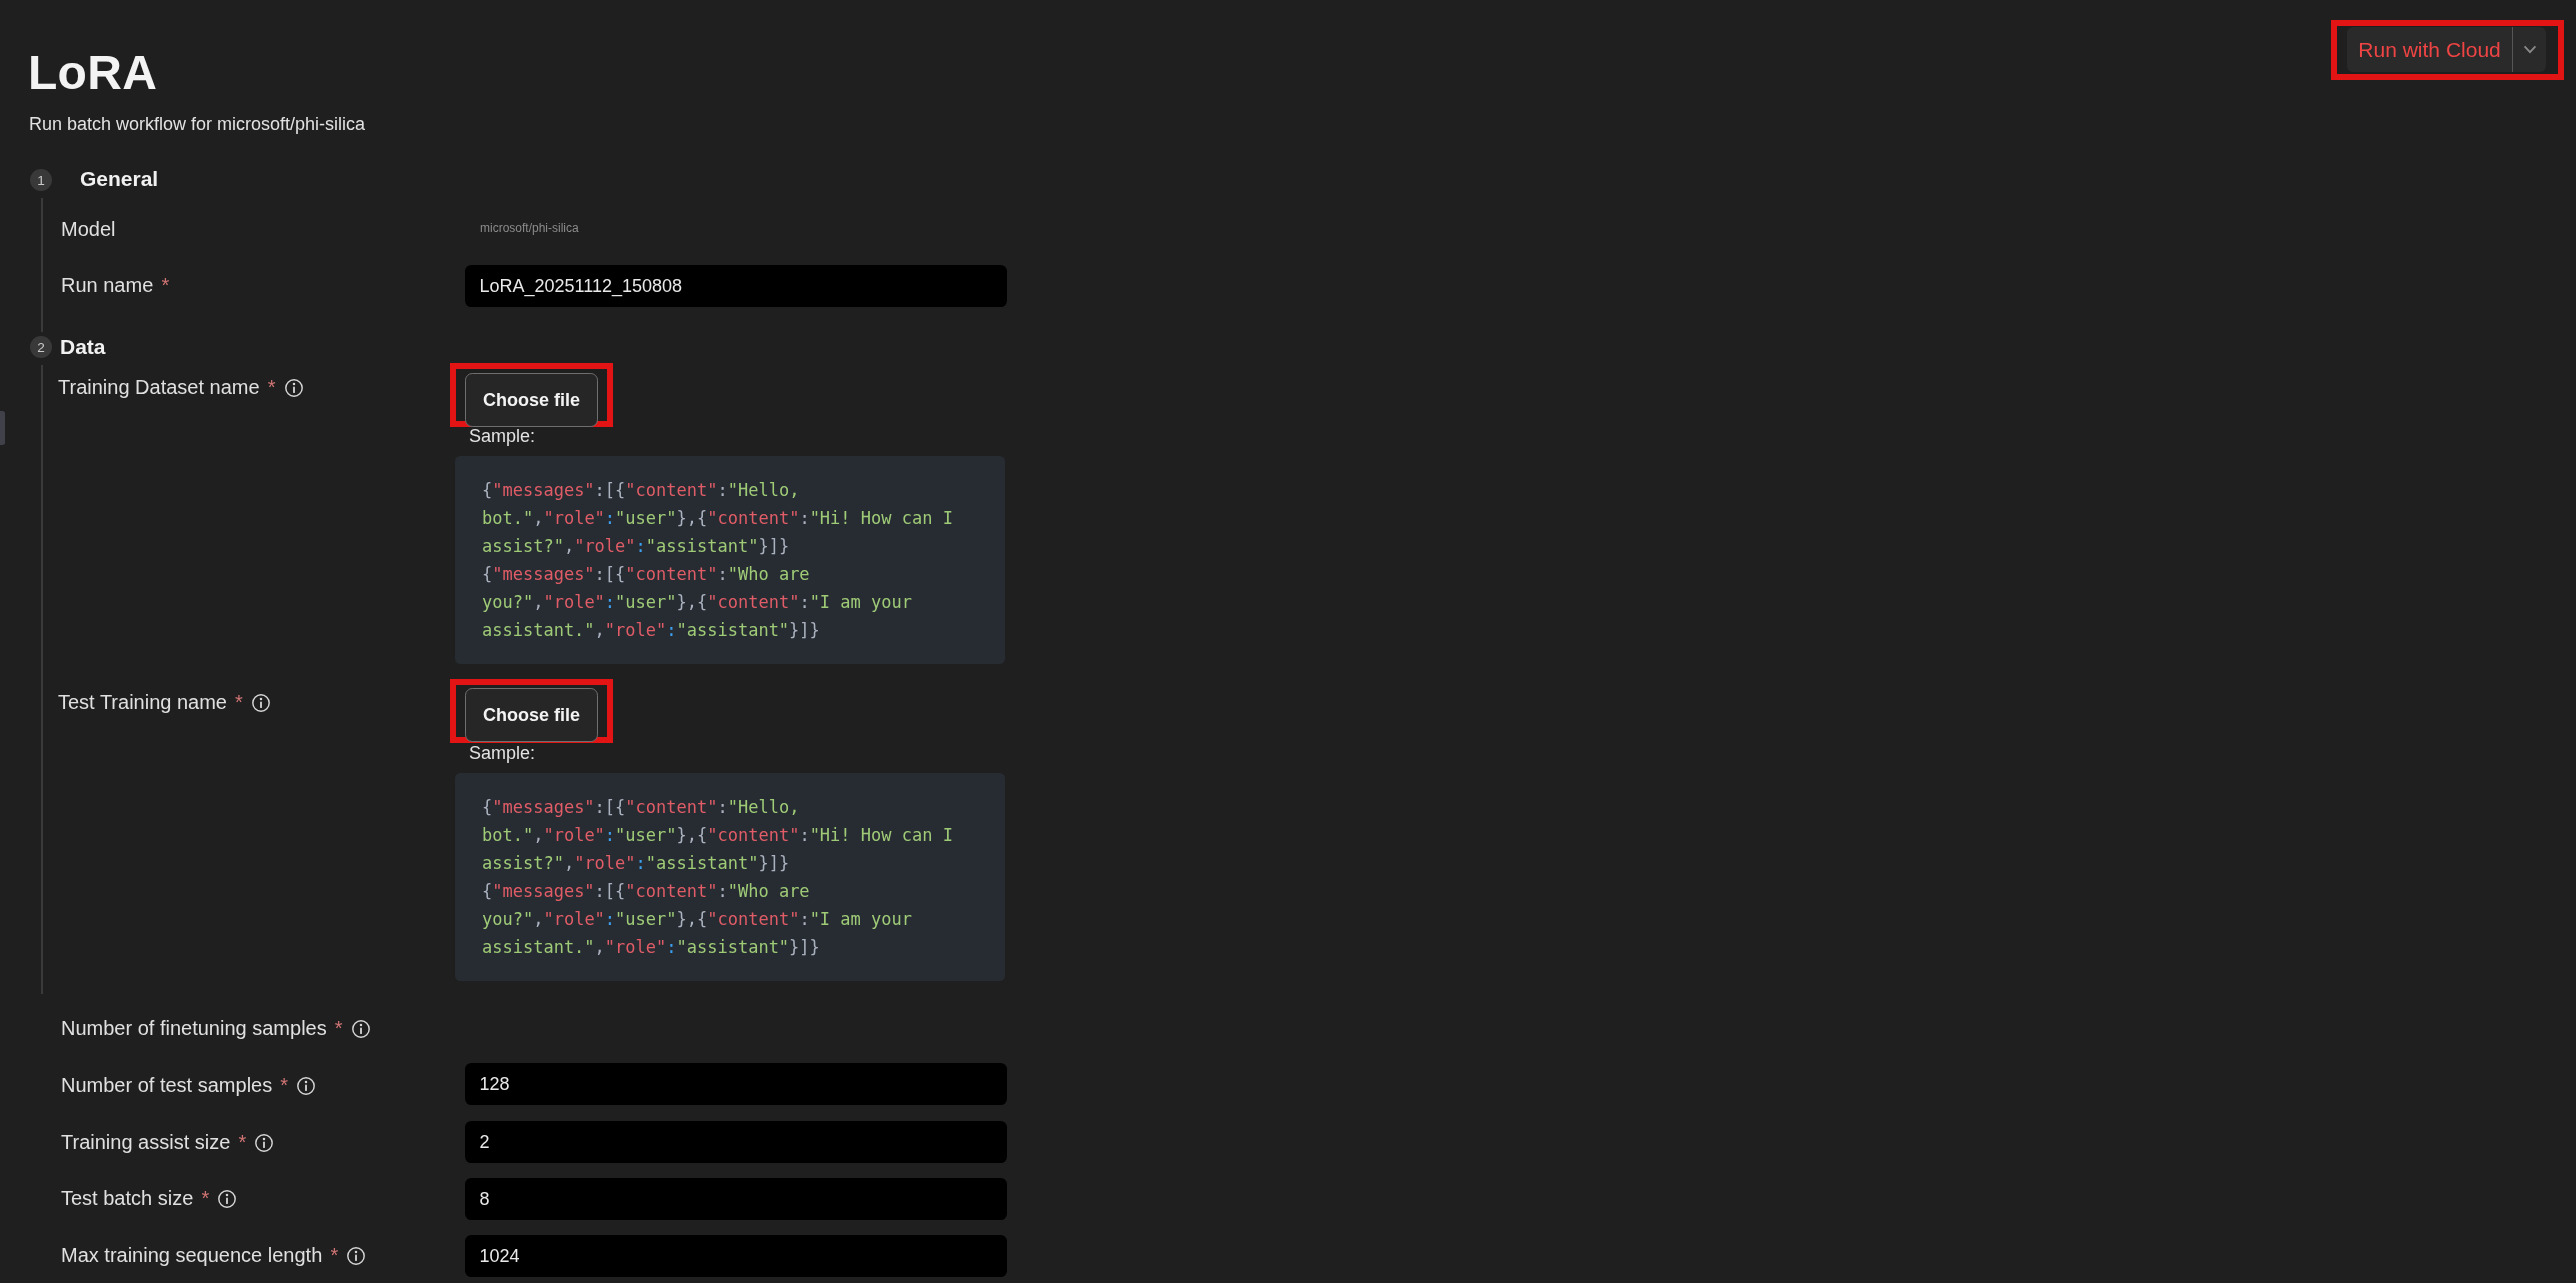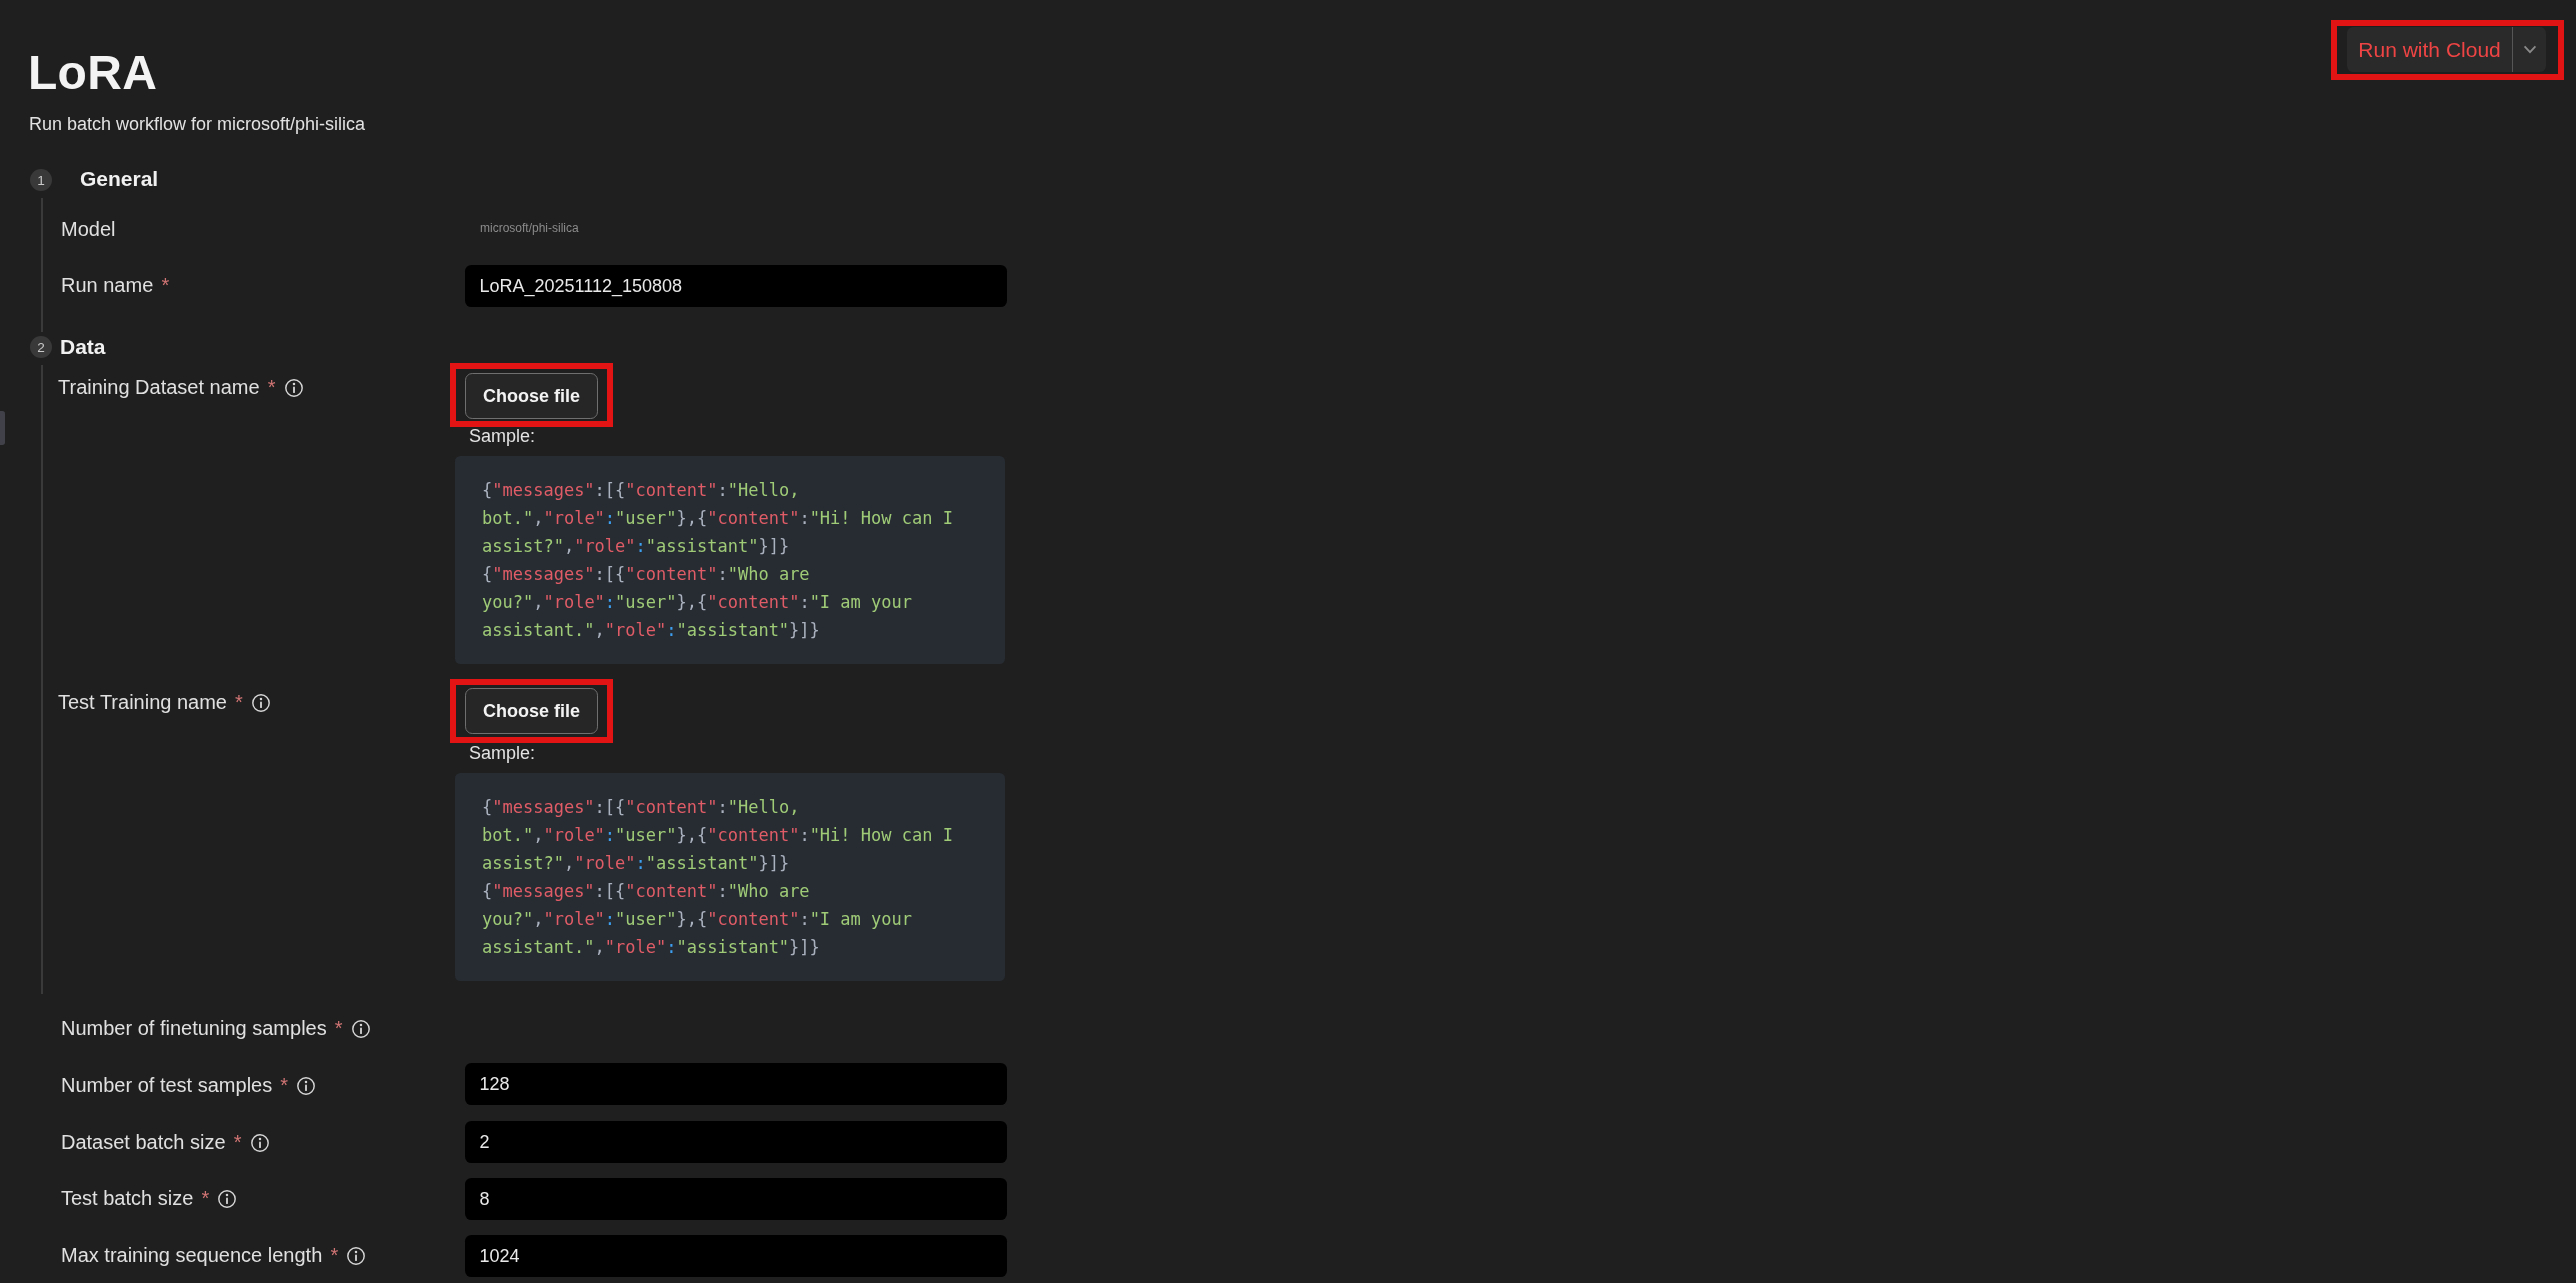--- a/index.html
+++ b/index.html
@@ -20,21 +20,21 @@
   .guide-line{position:absolute;left:41px;width:1.8px;background:#3a3a3a;}
 
   .field-label{position:absolute;left:61px;font-size:20px;color:#e0e0e0;display:flex;align-items:center;gap:8.1px;line-height:27px;}
   .req{color:#d17474;font-size:20px;}
   .info-ic{display:inline-flex;}
 
   .text-input{position:absolute;left:465px;width:542px;height:42px;background:#000000;border:none;outline:none;
     border-radius:6.3px;color:#e9e9e9;font-size:18px;padding:0 14.5px;box-sizing:border-box;font-family:"Liberation Sans",sans-serif;}
   .static-value{position:absolute;left:480px;font-size:12px;color:#8b8b8b;line-height:27px;}
 
-  .file-btn{position:absolute;left:465px;width:133px;height:46px;background:#262626;border:1.4px solid #6f6f6f;
+  .file-btn{position:absolute;left:465px;width:133px;height:54px;background:#262626;border:1.4px solid #6f6f6f;
     border-radius:7.2px;color:#f3f3f3;font-weight:700;font-size:18px;font-family:"Liberation Sans",sans-serif;cursor:pointer;}
   .sample-label{position:absolute;left:469px;font-size:18px;color:#e3e3e3;}
 
   .code-block{position:absolute;left:455px;width:550px;height:208px;background:#272c33;border-radius:5.4px;
     padding:20px 9px 20px 27px;box-sizing:border-box;font-family:"DejaVu Sans Mono",monospace;font-size:17px;line-height:28px;white-space:pre;}
   .tk-k{color:#e05c66;} .tk-s{color:#9fcb77;} .tk-p{color:#abb2bf;} .tk-b{color:#3da0f0;}
 
   .annot{position:absolute;border:6.3px solid #e21414;box-sizing:border-box;pointer-events:none;}
 
   .cloud-btn{position:absolute;left:2347px;top:27px;width:199px;height:45px;background:#2a2a2a;border-radius:6.3px;
@@ -138,21 +138,21 @@
       <svg width="20" height="20" viewBox="0 0 22 22">
           <circle cx="11" cy="11" r="9" stroke="#d6d6d6" stroke-width="1.6" fill="none"></circle>
           <circle cx="11" cy="6.6" r="1.4" fill="#d6d6d6"></circle>
           <rect x="10" y="9.4" width="2" height="7.2" rx="1" fill="#d6d6d6"></rect>
         </svg>
     </span>
   </div>
   <input class="text-input" style="top: 1063px;" value="128">
 
   <div class="field-label" style="top:1129px;">
-    <span>Dataset batch size</span>
+    <span>Training assist size</span>
     <span class="req">*</span>
     <span class="info-ic">
       <svg width="20" height="20" viewBox="0 0 22 22">
           <circle cx="11" cy="11" r="9" stroke="#d6d6d6" stroke-width="1.6" fill="none"></circle>
           <circle cx="11" cy="6.6" r="1.4" fill="#d6d6d6"></circle>
           <rect x="10" y="9.4" width="2" height="7.2" rx="1" fill="#d6d6d6"></rect>
         </svg>
     </span>
   </div>
   <input class="text-input" style="top: 1121px;" value="2">

